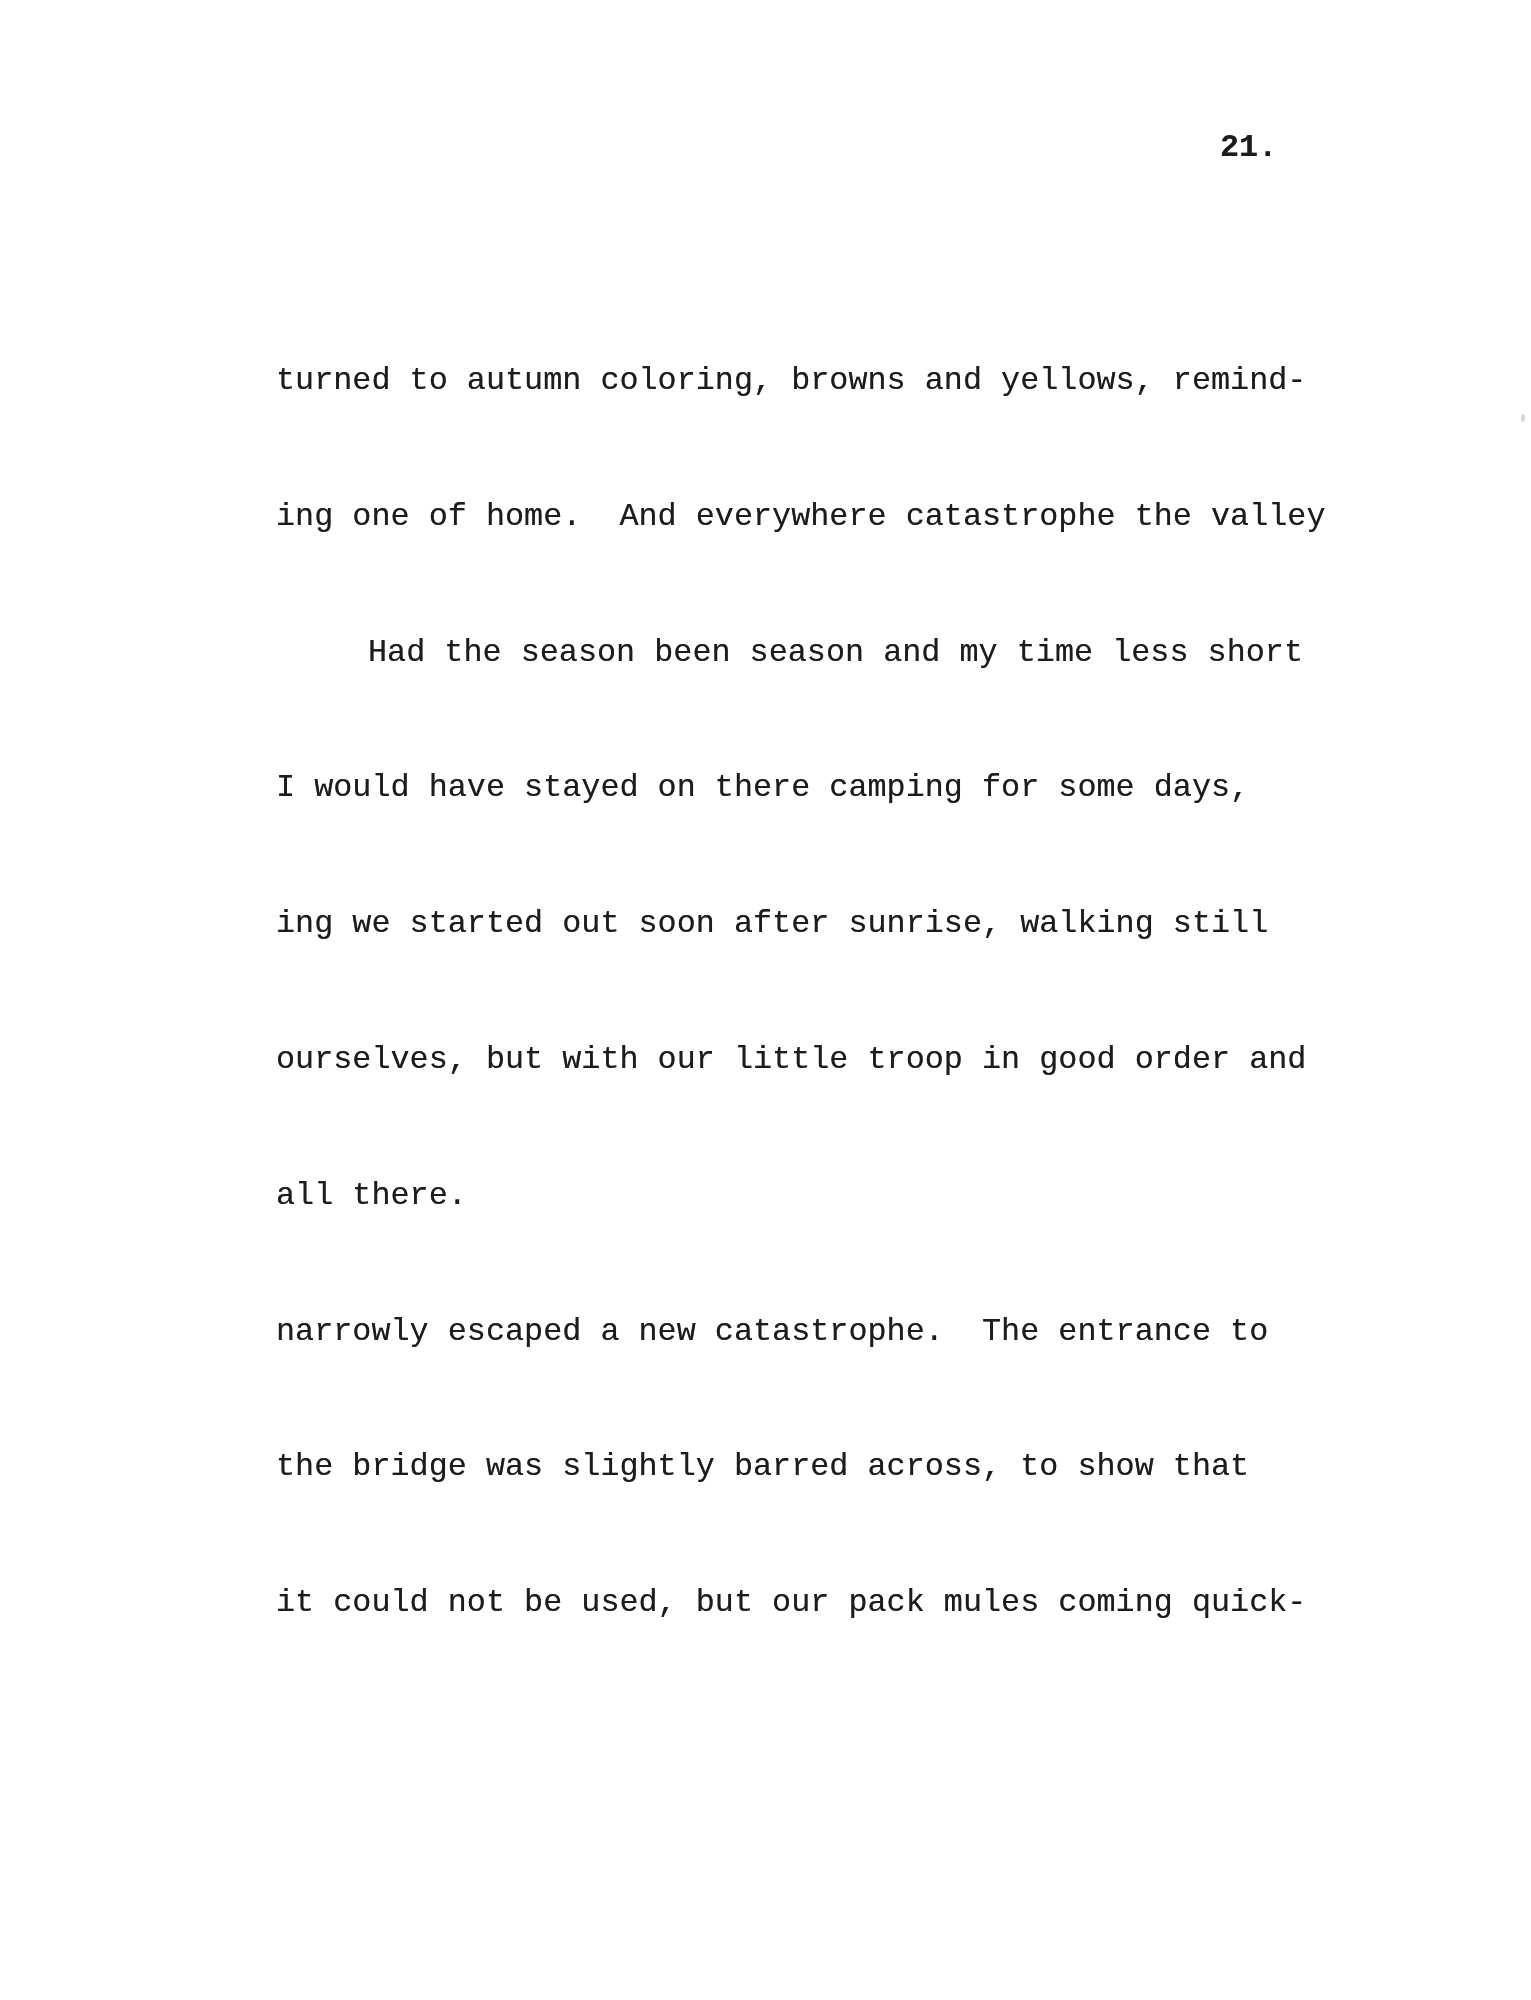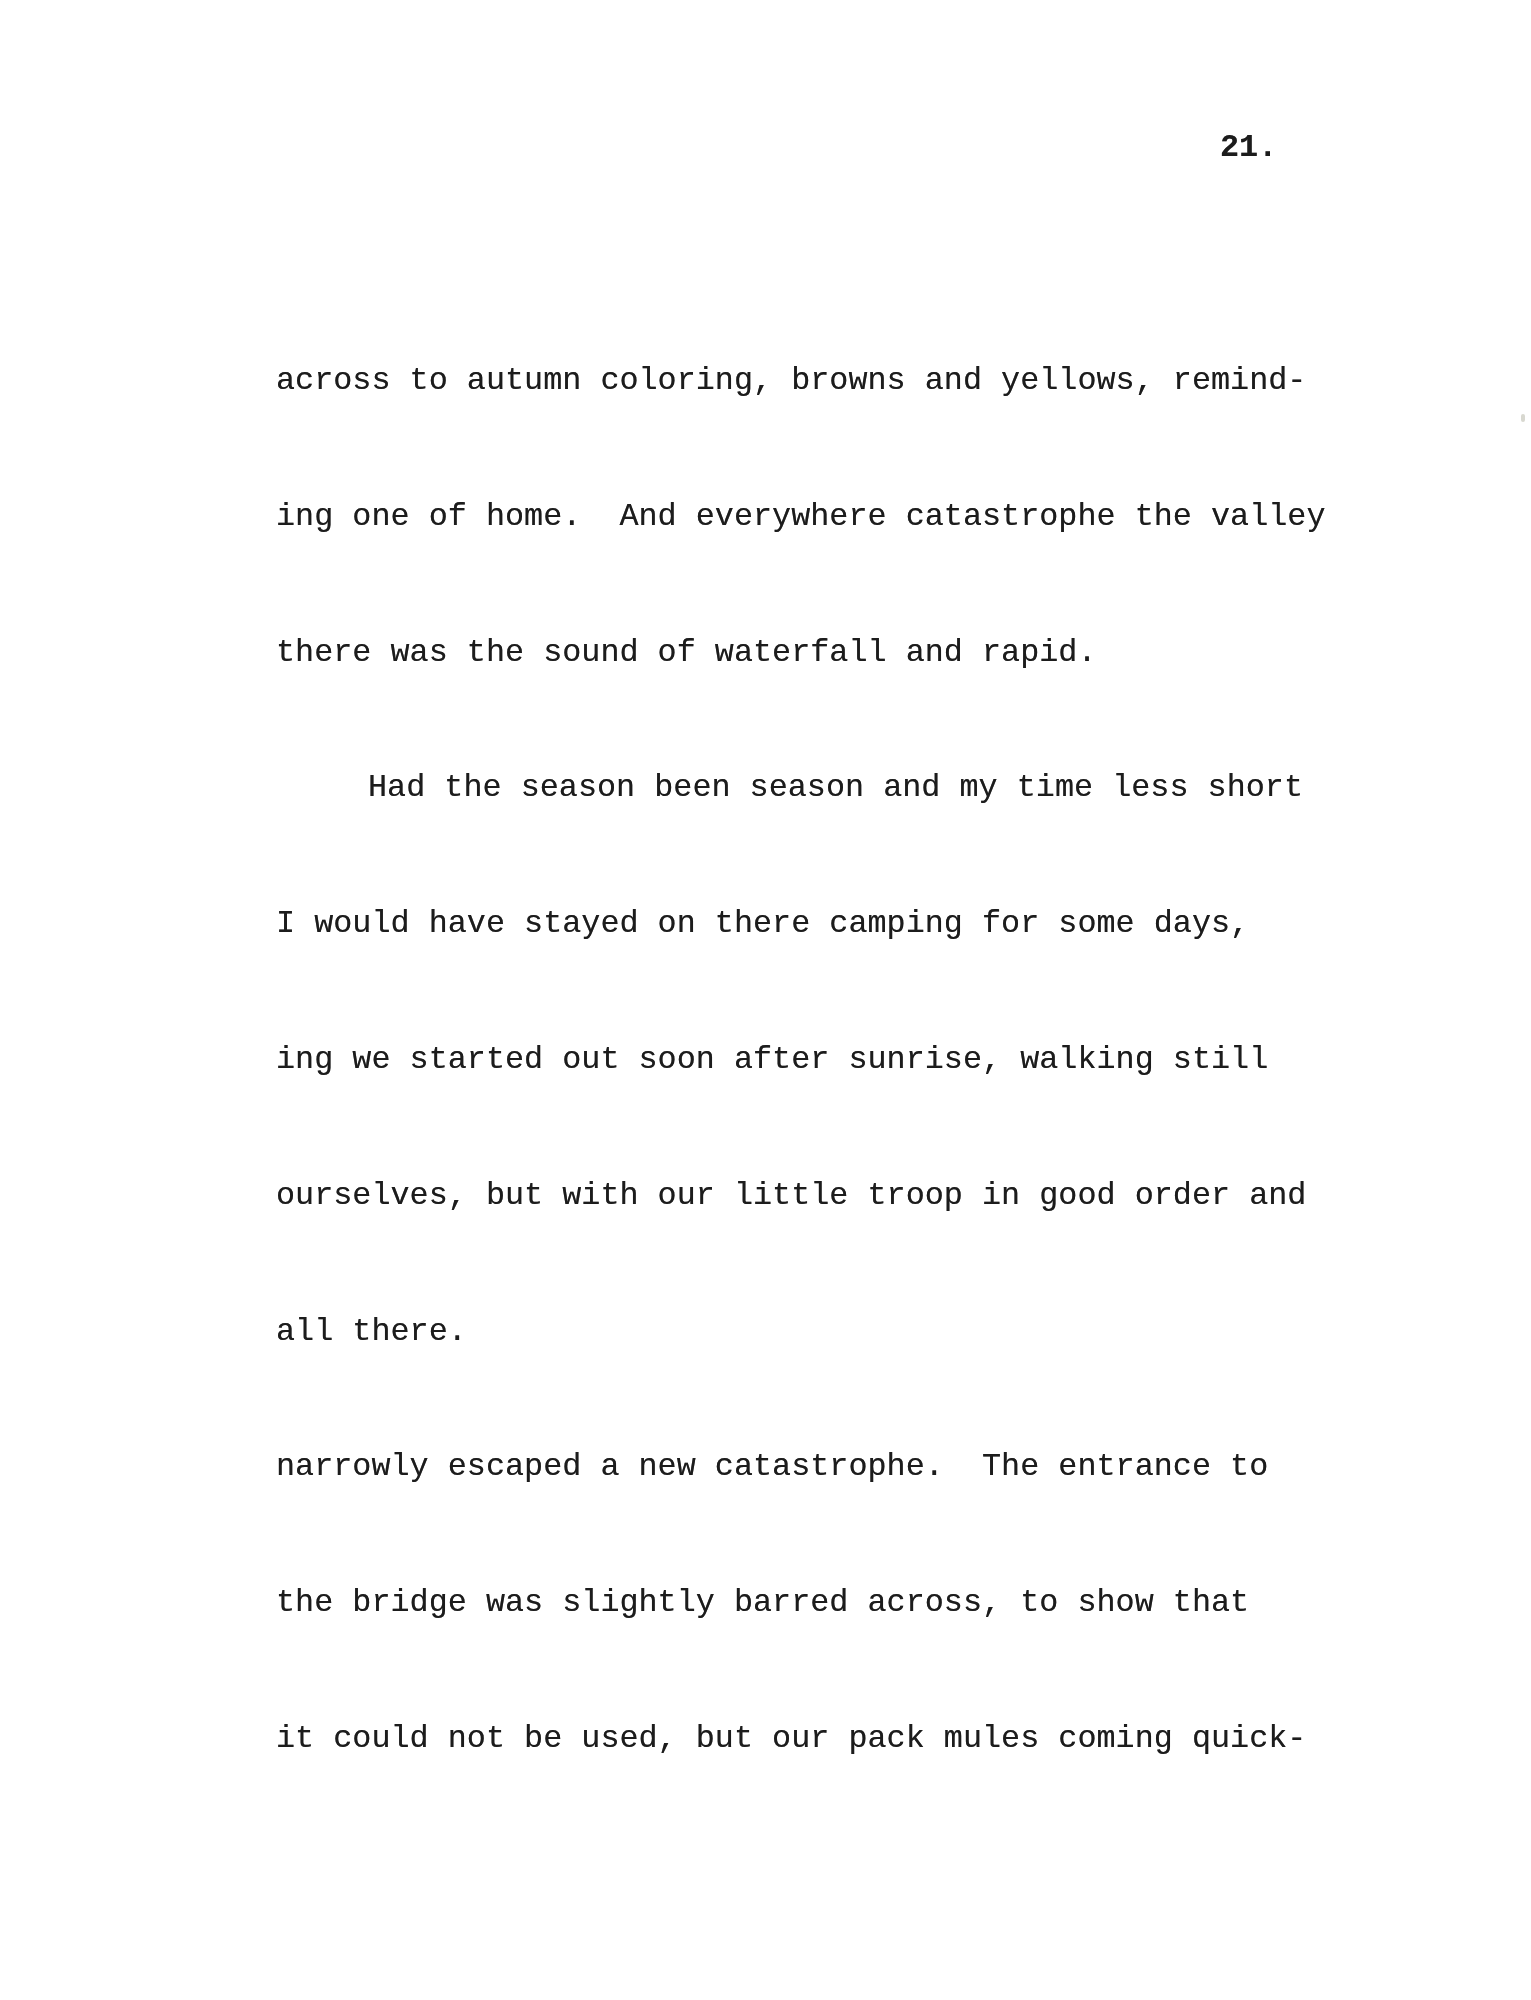--- a/index.html
+++ b/index.html
@@ -60,23 +60,22 @@
       top: 414px;
     }
   </style>
 </head>
 <body>
 
 <div class="page">
   <div class="typed page-number">21.</div>
 
   <div class="typed body-text">
-    <span class="line">across to autumn coloring, browns and yellows, remind-</span>
+    <span class="line">turned to autumn coloring, browns and yellows, remind-</span>
     <span class="line">ing one of home.  And everywhere catastrophe the valley</span>
-    <span class="line">there was the sound of waterfall and rapid.</span>
     <span class="line indent">Had the season been season and my time less short</span>
     <span class="line">I would have stayed on there camping for some days,</span>
     <span class="line">ing we started out soon after sunrise, walking still</span>
     <span class="line">ourselves, but with our little troop in good order and</span>
     <span class="line">all there.</span>
     <span class="line">narrowly escaped a new catastrophe.  The entrance to</span>
     <span class="line">the bridge was slightly barred across, to show that</span>
     <span class="line">it could not be used, but our pack mules coming quick-</span>
     
     

